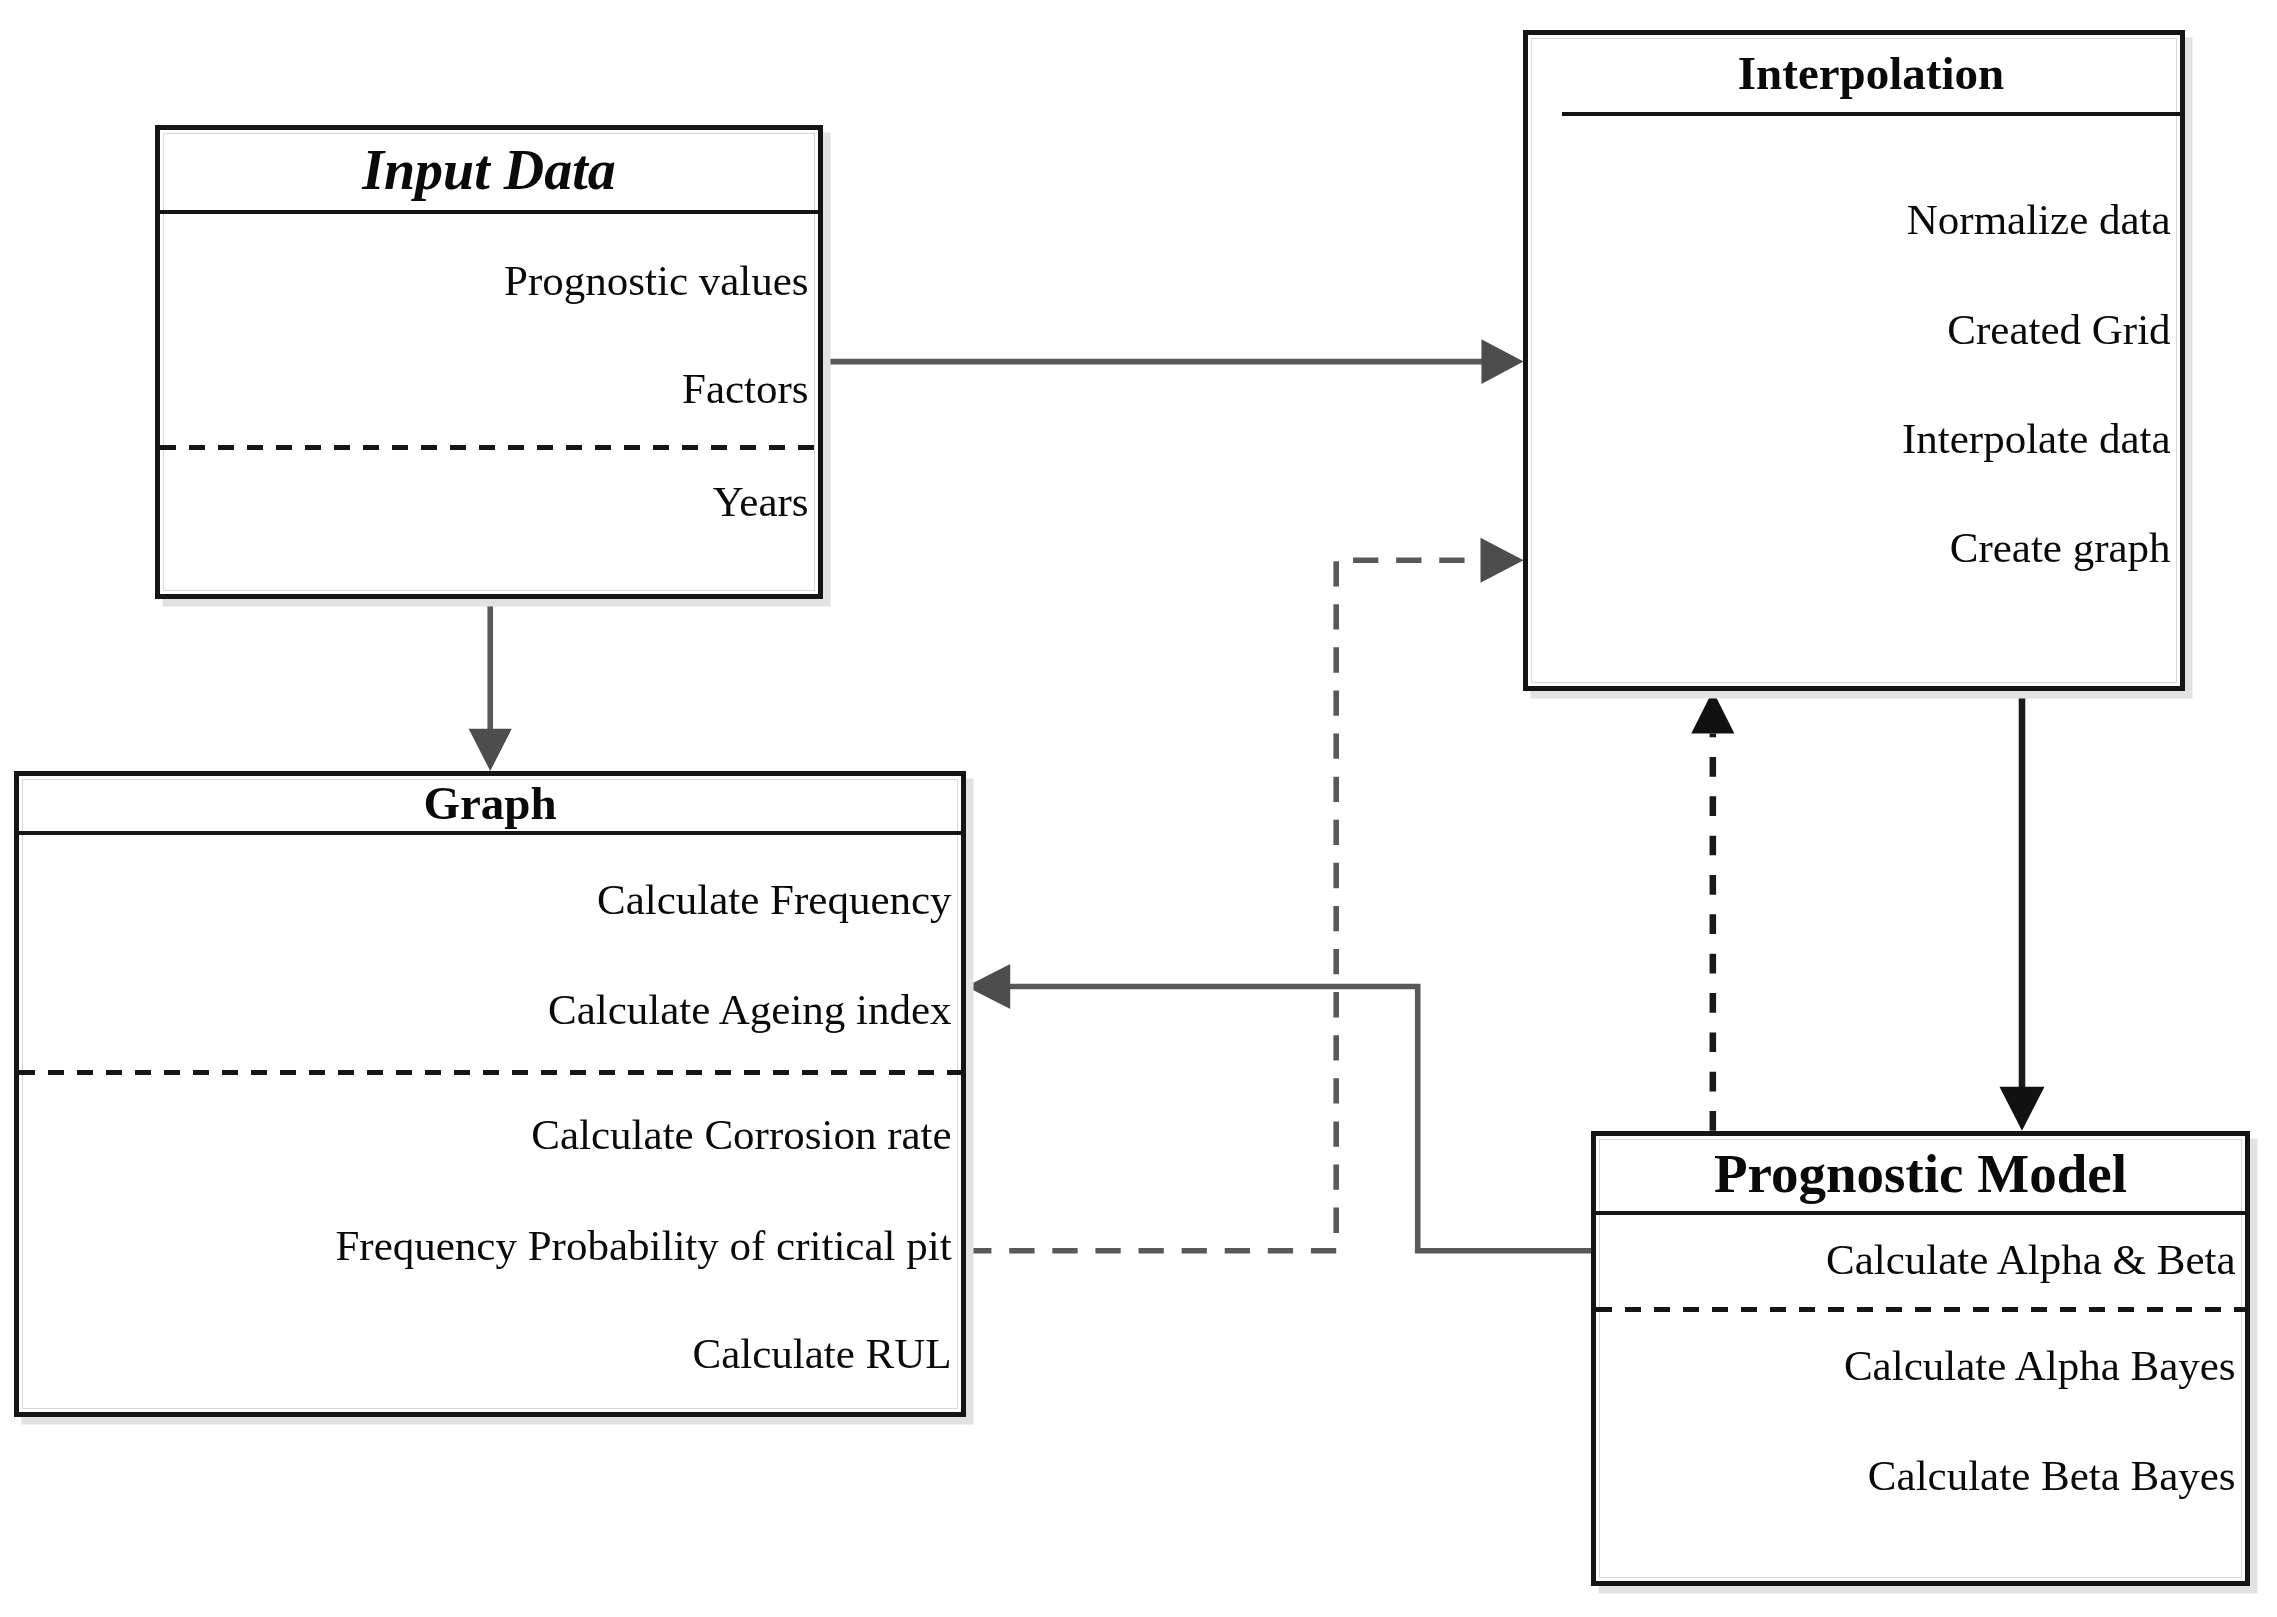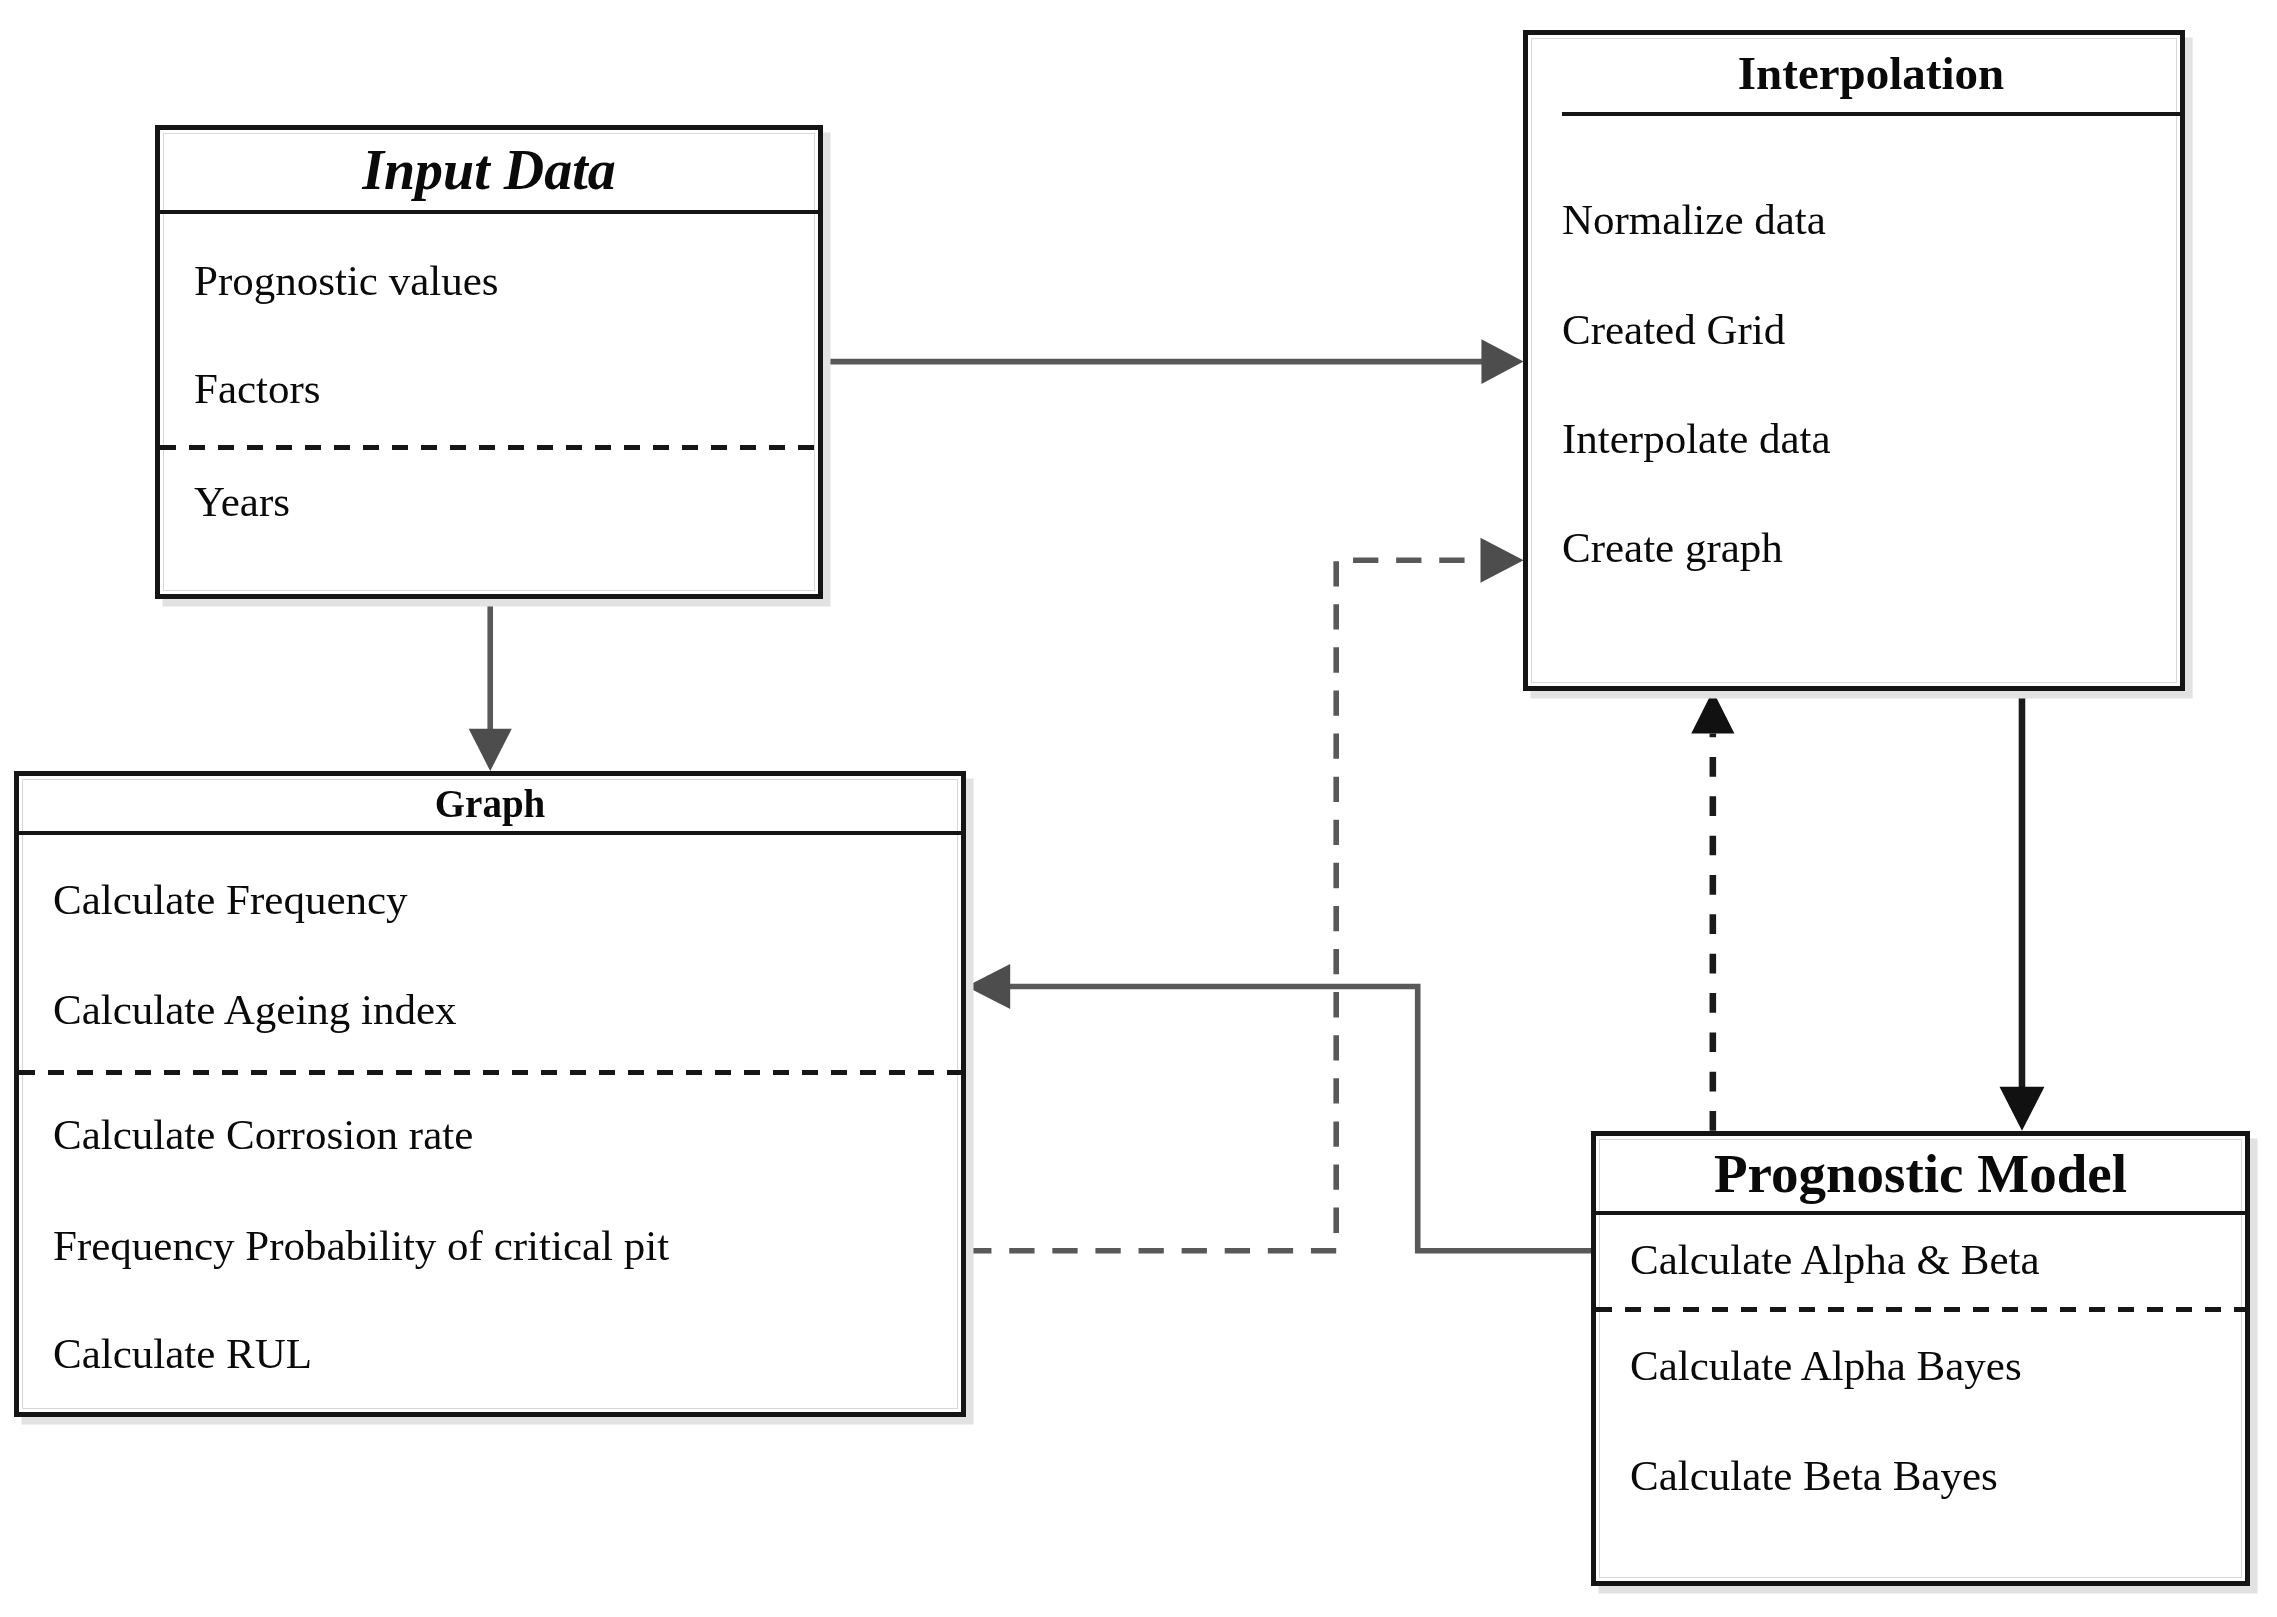--- a/index.html
+++ b/index.html
@@ -31,32 +31,33 @@
     font-weight:bold;
     white-space:nowrap;
     overflow:hidden;
   }
   .title-italic { font-style:italic; }
   .item {
     position:absolute; left:34px; right:9.4px;
     height:49px; line-height:49px;
     font-size:43px;
     white-space:nowrap;
+    text-align:right;
   }
   .divider {
     position:absolute; left:0; right:0; height:4.7px;
     background:repeating-linear-gradient(90deg,#161616 0 16px,transparent 16px 29px);
   }
   
   #box-input { left:155px; top:125px; width:668px; height:474px; }
   #box-input .box-title { height:80px; line-height:80px; font-size:56px; }
   #box-interp { left:1523px; top:30px; width:662px; height:661px; }
   #box-interp .box-title { height:77px; line-height:77px; font-size:47px;margin-left:34px; }
   #box-graph { left:14px; top:771px; width:952px; height:646px; }
-  #box-graph .box-title { height:55px; line-height:55px; font-size:39px; }
+  #box-graph .box-title { height:55px; line-height:55px; font-size:47px; }
   #box-prog { left:1591px; top:1131px; width:659px; height:455px; }
   #box-prog .box-title { height:75px; line-height:75px; font-size:55px; }
 </style>
 </head>
 <body>
 
 <div id="canvas">
 
   <svg id="connector-layer" viewBox="0 0 2431 1726" xmlns="http://www.w3.org/2000/svg">
 

